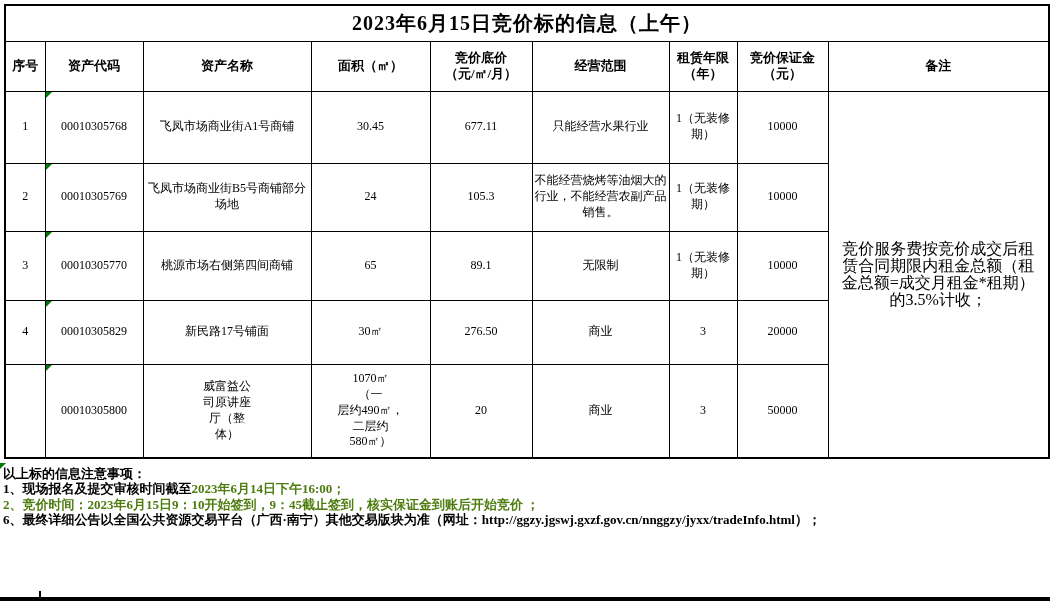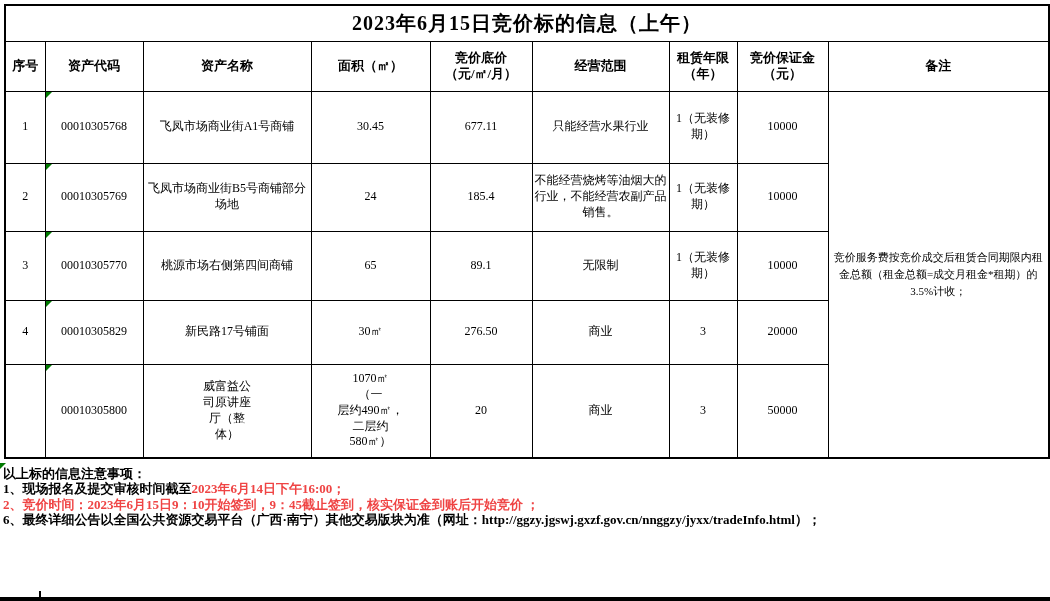--- a/index.html
+++ b/index.html
@@ -18,24 +18,24 @@
   tr.r1 { height:72px; }
   tr.r2 { height:68px; }
   tr.r3 { height:69px; }
   tr.r4 { height:64px; }
   tr.r5 { height:94px; }
 
   td.code { position:relative; }
   .flag { position:absolute; top:0; left:0; width:0; height:0;
           border-top:6px solid #007a00; border-right:6px solid transparent; }
 
-  td.remark-cell { font-size:11px; line-height:17px; padding:0 1px; }
+  td.remark-cell { font-size:16px; line-height:17px; padding:0 9px; }
 
   .notes { position:relative; padding:3px 0 0 3px; font-weight:bold; font-size:13px; line-height:15.4px; white-space:nowrap;font-family:Liberation Serif, serif; }
-  .notes .red { color:#ef4444; }
+  .notes .red { color:#4d7c0f; }
   .notes .flag { top:0; left:0; }
 
   .bottom-bar { position:absolute; left:0; top:597px; width:1050px; height:4px; background:#000; }
   .bottom-tick { position:absolute; left:39px; top:591px; width:2px; height:6px; background:#000; }
 </style>
 </head>
 <body>
 
 <table class="sheet">
   <colgroup>
@@ -82,21 +82,21 @@
     <td>10000</td>
     <td class="remark-cell" rowspan="5">竞价服务费按竞价成交后租赁合同期限内租金总额（租金总额=成交月租金*租期）的3.5%计收；</td>
   </tr>
 
   <tr class="r2">
     <td>2</td>
     <td class="code"><span class="flag"></span><span>00010305769</span></td>
     <td>飞凤市场商业街B5号商铺部分
 场地</td>
     <td>24</td>
-    <td>185.4</td>
+    <td>105.3</td>
     <td>不能经营烧烤等油烟大的
 行业，不能经营农副产品
 销售。</td>
     <td>1（无装修
 期）</td>
     <td>10000</td>
   </tr>
 
   <tr class="r3">
     <td>3</td>

